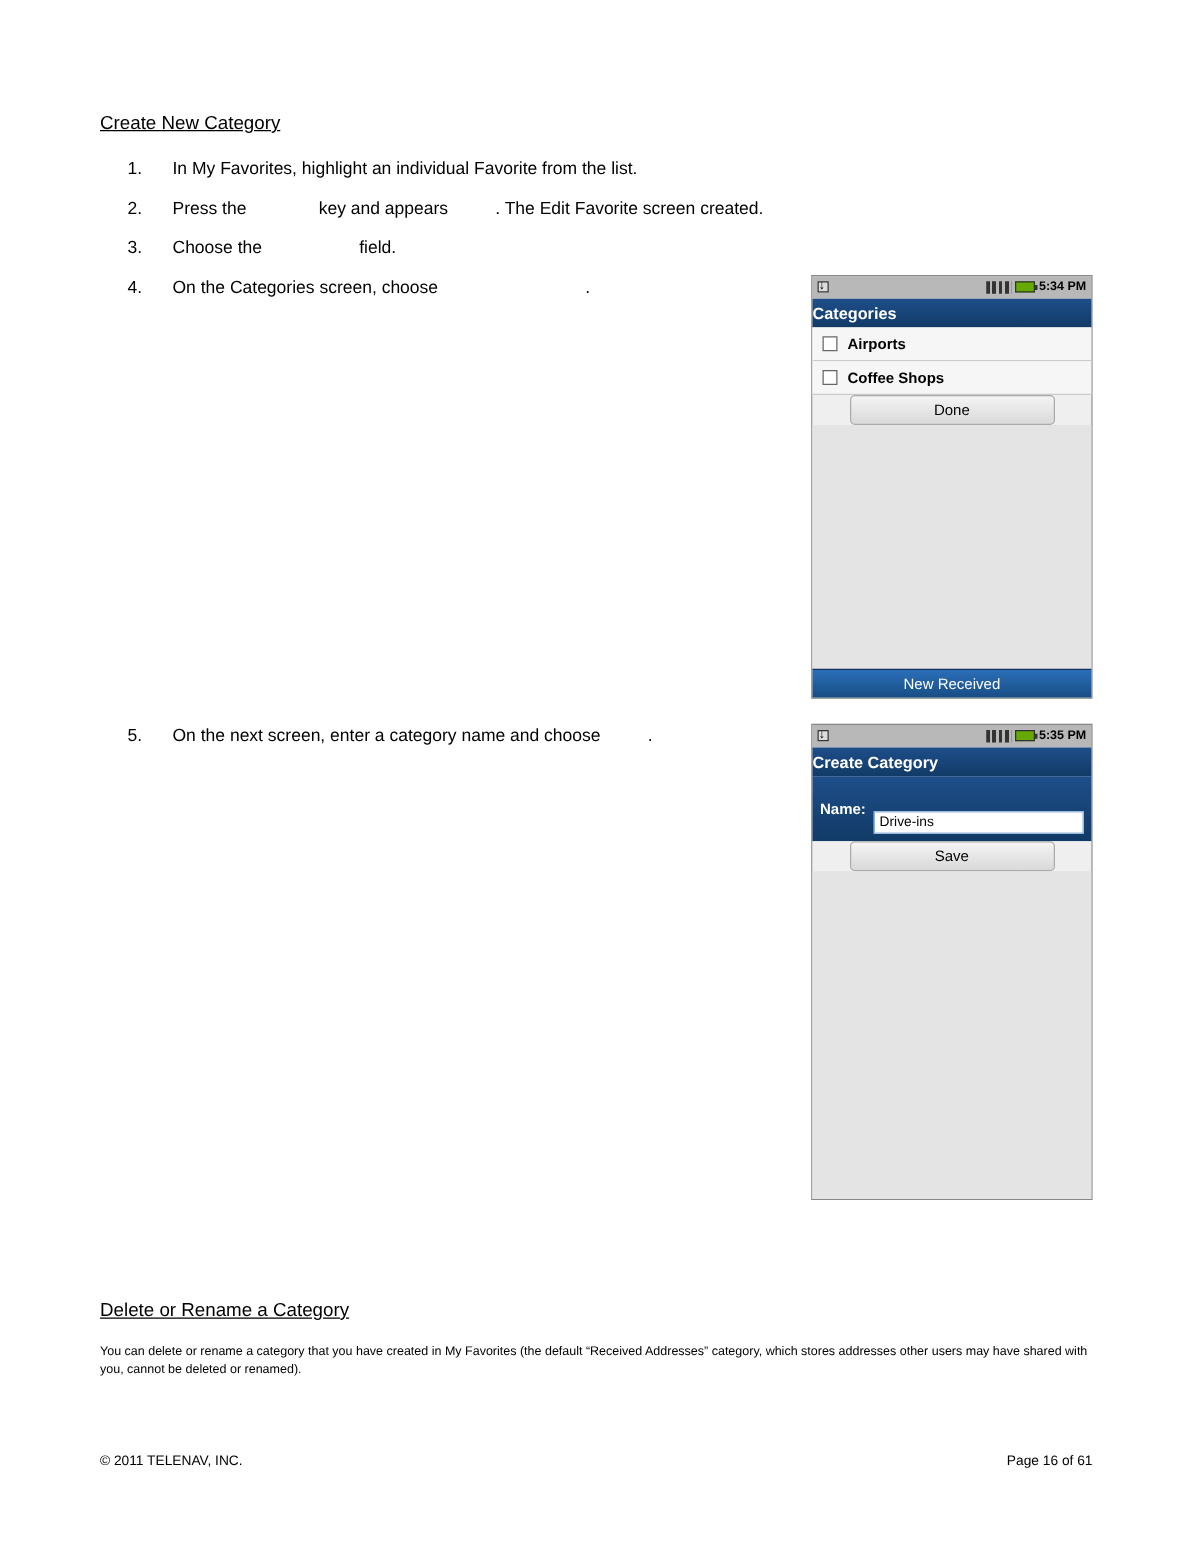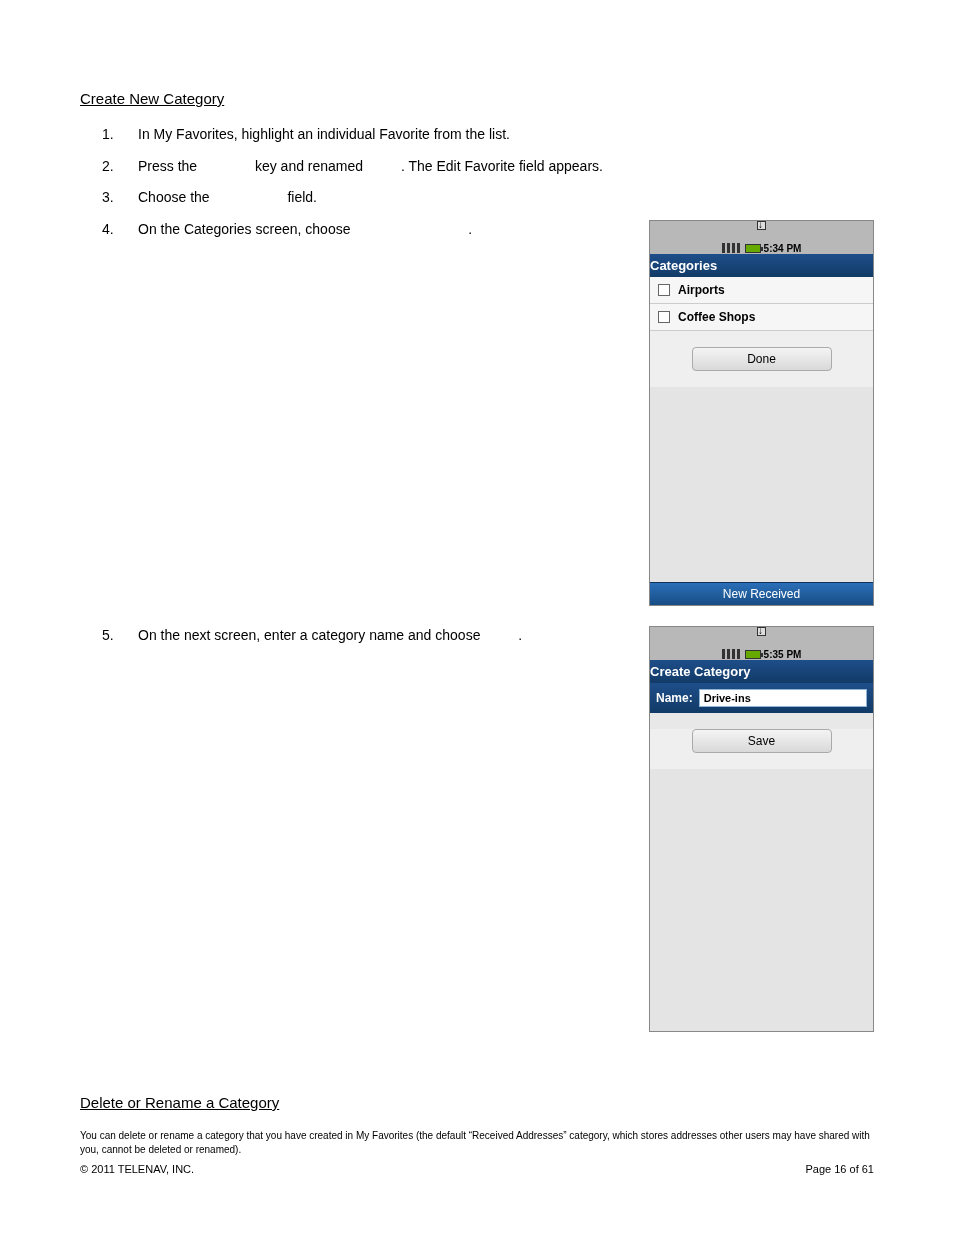--- a/index.html
+++ b/index.html
@@ -47,29 +47,28 @@
   .row .phone-col { flex: 0 0 auto; }
   
   
   .phone {
     width: 225px;
     border: 1px solid #888;
     background: #e8e8e8;
     font-family: Arial, sans-serif;
   }
   .phone .statusbar {
-    height: 33px;
+    height: 18px;
     background: #b8b8b8;
     display: flex;
     justify-content: space-between;
     align-items: center;
     padding: 0 4px;
     font-size: 10px;
     font-weight: bold;
-    flex-direction: column;
   }
   .phone .statusbar .left-ic, .phone .statusbar .right-ic {
     display: flex;
     align-items: center;
     gap: 3px;
   }
   .phone .statusbar .dl {
     width: 9px; height: 9px; border:1px solid #333; position:relative; background:#ddd;
   }
   .phone .statusbar .dl::after { content:"↓"; position:absolute; top:-3px; left:0; font-size:10px; }
@@ -94,49 +93,50 @@
   .phone .listarea { background: #efefef; }
   .phone .catrow {
     display:flex; align-items:center; gap:8px;
     padding: 6px 8px;
     border-bottom: 1px solid #ccc;
     background:#f6f6f6;
     font-size:12px; font-weight:bold;text-align:center;
   }
   .phone .catrow .chk { width:12px; height:12px; border:1px solid #666; background:#fff; }
   .phone .btn {
-    display:block; margin: 16px auto;
-    width: 140px; text-align:center;
+    display:block; margin: 0 auto;
+    width: 164px; text-align:center;
     padding: 4px 0;
     font-size: 12px;
     background: linear-gradient(#f4f4f4,#d9d9d9);
     border: 1px solid #aaa;
     border-radius: 4px;
   }
   .phone .spacer1 { height: 195px; background:#e4e4e4; }
   .phone .bottombar {
     background: linear-gradient(#2b6fb8,#174d85);
     color:#fff; font-size:12px; text-align:center; padding:4px 0;
     border-top:1px solid #0d335a;
   }
   .phone .namefield {
     display:flex; align-items:center; gap:6px;
     padding:6px 6px;
     background: linear-gradient(#1e4e8a,#113a66);
     color:#fff; font-size:12px; font-weight:bold;
   }
   .phone .namefield .inp {
-    background:#fff; color:#000; font-weight:bold;
+    background:#fff; color:#000; font-weight:normal;
     padding: 2px 4px; font-size:11px; flex:1;
     border: 1px solid #8fb4d6;
+    margin-top: 22px;
   }
   .phone .spacer2 { height: 262px; background:#e4e4e4; }
   
   .section2 {
-    margin-top: 62px;
+    margin-top: 80px;
   }
   .body-para {
     font-size:10px; line-height:1.45; margin-top:14px;
   }
   .footer {
     position:absolute; bottom: 60px; left:80px; right:80px;
     display:flex; justify-content:space-between;
     font-size:11px; color:#000;
   }
 </style>
@@ -150,23 +150,23 @@
   <ol class="steps">
     <li>
       <span class="num">1.</span>
       <span>In My Favorites, highlight an individual Favorite from the list.</span>
     </li>
     <li>
       <span class="num">2.</span>
       <span>
         <span>Press the </span>
         <span style="display:inline-block;width:50px;"></span>
-        <span> key and renamed </span>
+        <span> key and appears </span>
         <span style="display:inline-block;width:30px;"></span>
-        <span>. The Edit Favorite field appears.</span>
+        <span>. The Edit Favorite screen created.</span>
       </span>
     </li>
     <li>
       <span class="num">3.</span>
       <span>
         <span>Choose the </span>
         <span style="display:inline-block;width:70px;"></span>
         <span> field.</span>
       </span>
     </li>

